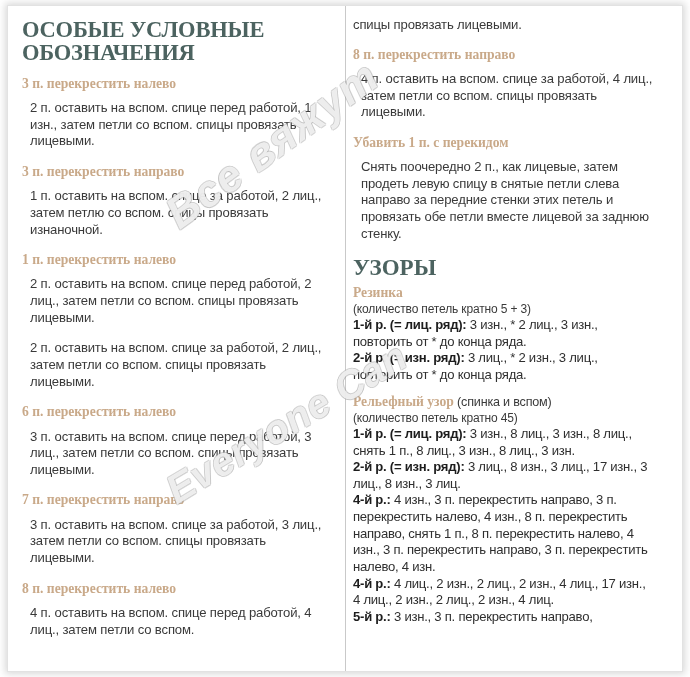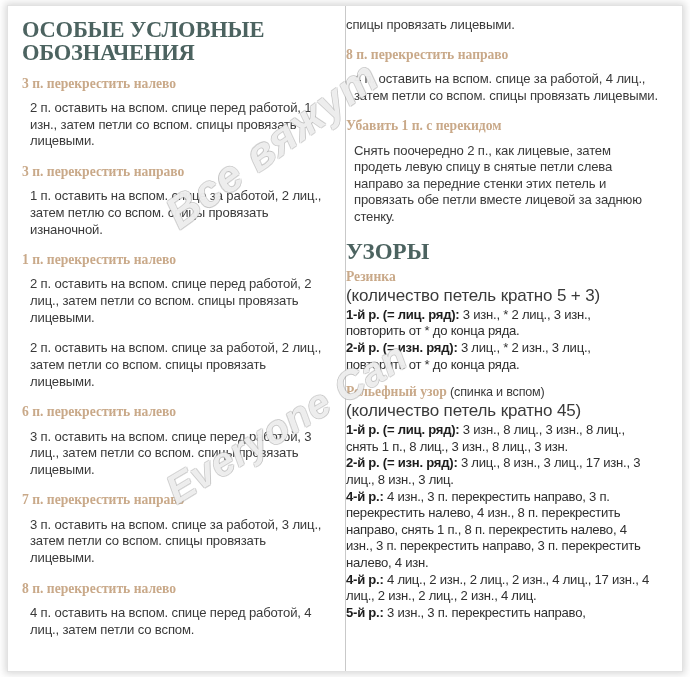--- a/index.html
+++ b/index.html
@@ -45,21 +45,21 @@
   }
 
   .column {
     box-sizing: border-box;
     width: 50%;
     padding: 10px 14px 6px 14px;
     position: relative;
     overflow: hidden;
   }
   .column.right {
-    padding-left: 0;
+    padding-left: 7px;
     padding-top: 11px;
     border-left: 1px solid #c9c9c9;
   }
 
   
 
   .main-title {
     font-family: "Liberation Serif", serif;
     font-weight: bold;
     font-size: 22.5px;
@@ -127,21 +127,21 @@
   }
   .pattern-head .qualifier {
     font-family: "Liberation Sans", sans-serif;
     font-weight: normal;
     font-size: 12.6px;
     color: #3a3a3a;
     letter-spacing: -0.2px;
   }
   .pattern-sub {
     font-family: "Liberation Sans", sans-serif;
-    font-size: 17px;
+    font-size: 12px;
     line-height: 1.27;
     color: #3a3a3a;
     letter-spacing: -0.15px;
     margin: 0;
   }
   .row-line {
     font-family: "Liberation Sans", sans-serif;
     font-size: 13.1px;
     line-height: 1.27;
     color: #2f2f2f;

